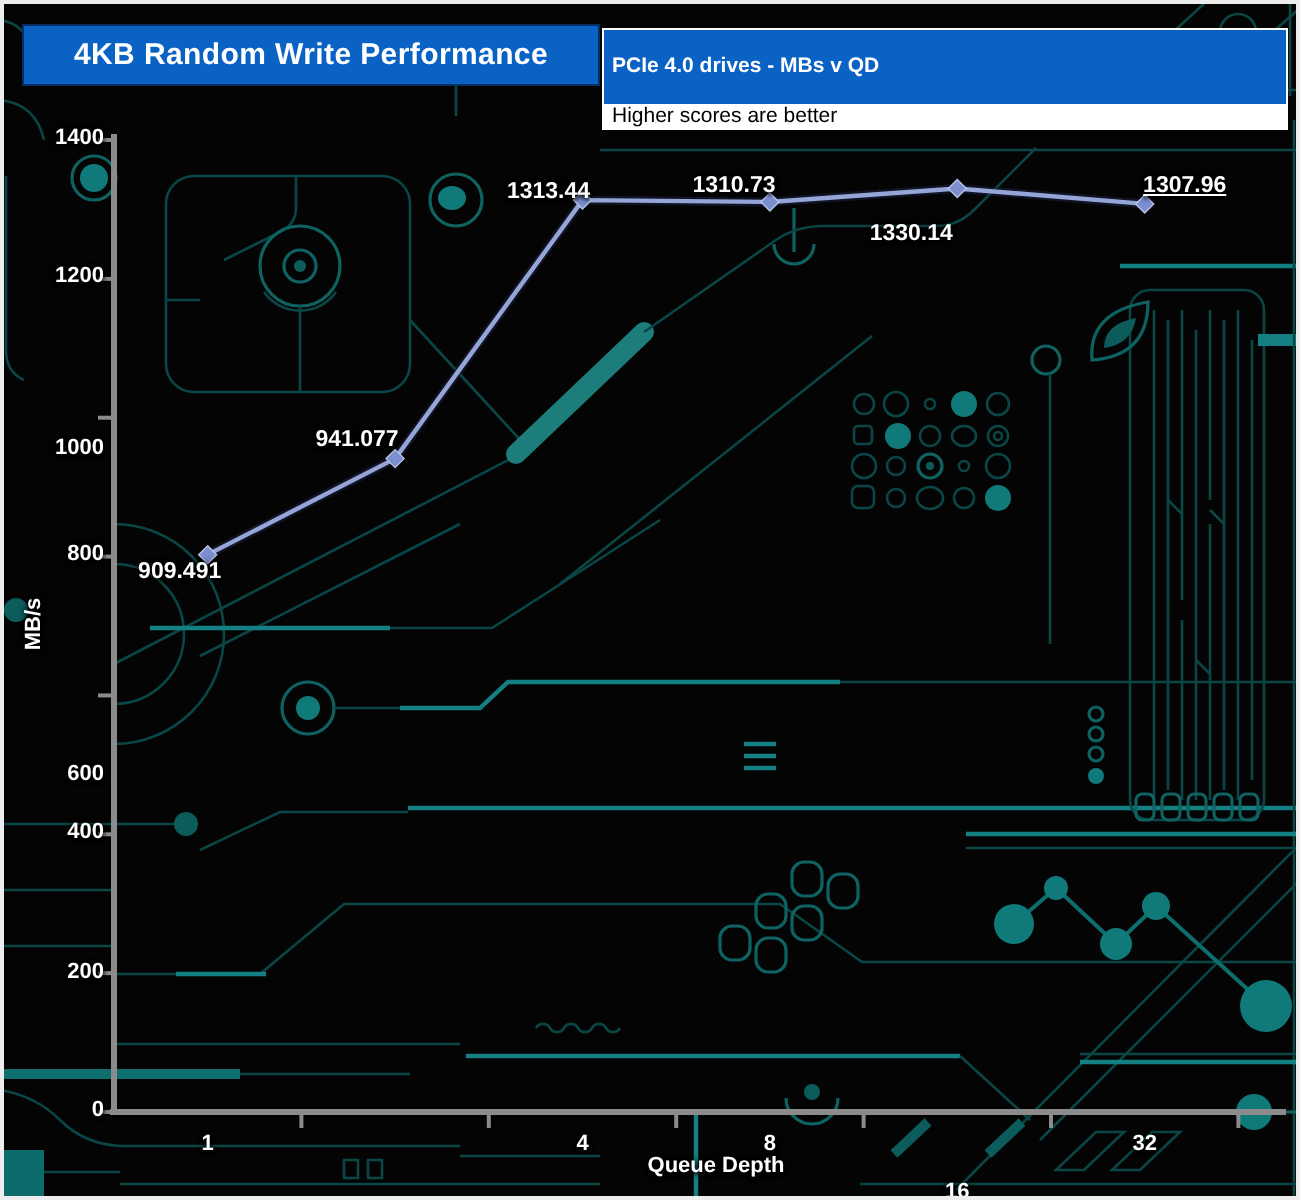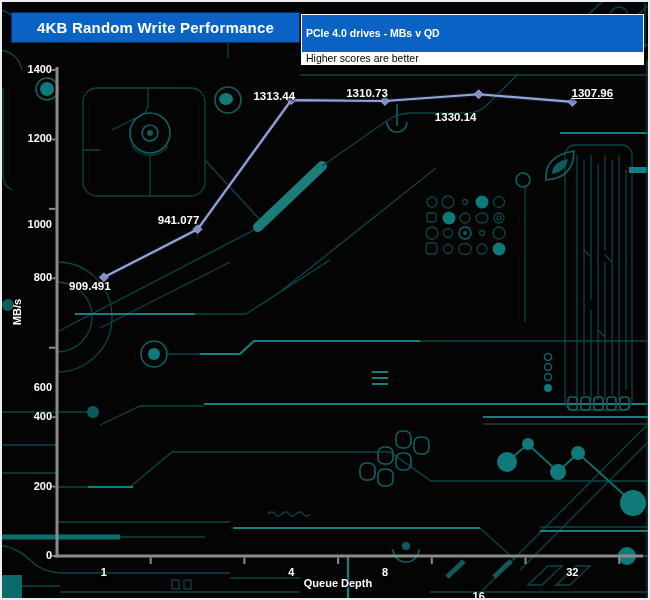--- a/index.html
+++ b/index.html
@@ -222,21 +222,21 @@
       <span class="lbl xtick" style="left: 384.95px; top: 572px;">8</span>
       <span class="lbl xtick" style="left: 478.65px; top: 572px; margin-top: 24px;">16</span>
       <span class="lbl xtick" style="left: 572.35px; top: 572px;">32</span>
       <span class="lbl dlabel" style="left: 89.85px; top: 286.316px;">909.491</span>
       <span class="lbl dlabel" style="left: 178.55px; top: 220.312px;">941.077</span>
       <span class="lbl dlabel" style="left: 274.25px; top: 96px;">1313.44</span>
       <span class="lbl dlabel" style="left: 367px; top: 92.9894px;">1310.73</span>
       <span class="lbl dlabel" style="left: 455.65px; top: 84.2514px; margin-top: 33px;">1330.14</span>
       <span class="lbl dlabel" style="left: 592.35px; top: 92.951px; text-decoration: underline;">1307.96</span>
       <span class="lbl center" style="left: 17px; top: 312px; transform: translate(-50%, -50%) rotate(-90deg);">MB/s</span>
-      <span class="lbl center" style="left: 338px; top: 583px;">Queue Depth</span>
+      <span class="lbl center" style="left: 358px; top: 583px;">Queue Depth</span>
     </div>
 
   <div id="title-box">
     <span>4KB Random Write Performance</span>
   </div>
   <div id="info-box">
     <div id="info-top">PCIe 4.0 drives - MBs v QD</div>
     <div id="info-bottom">Higher scores are better</div>
   </div>
 

